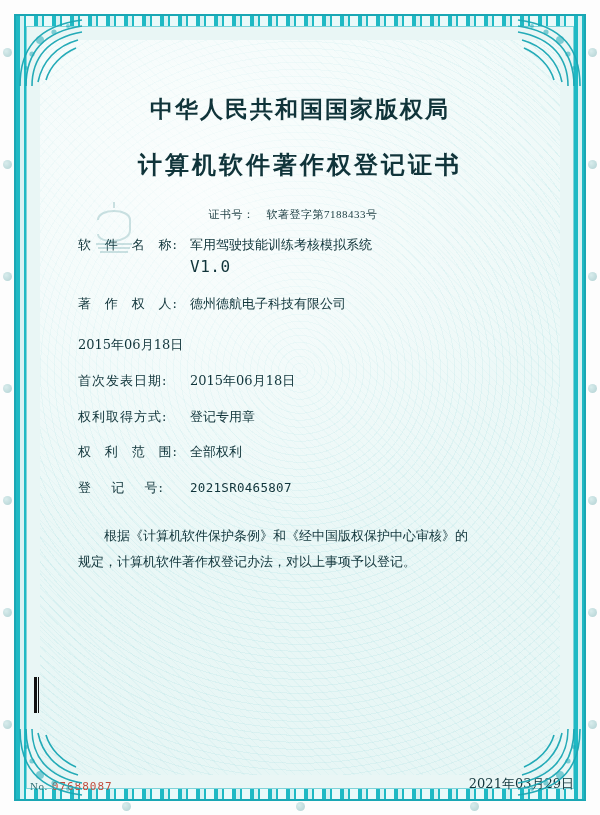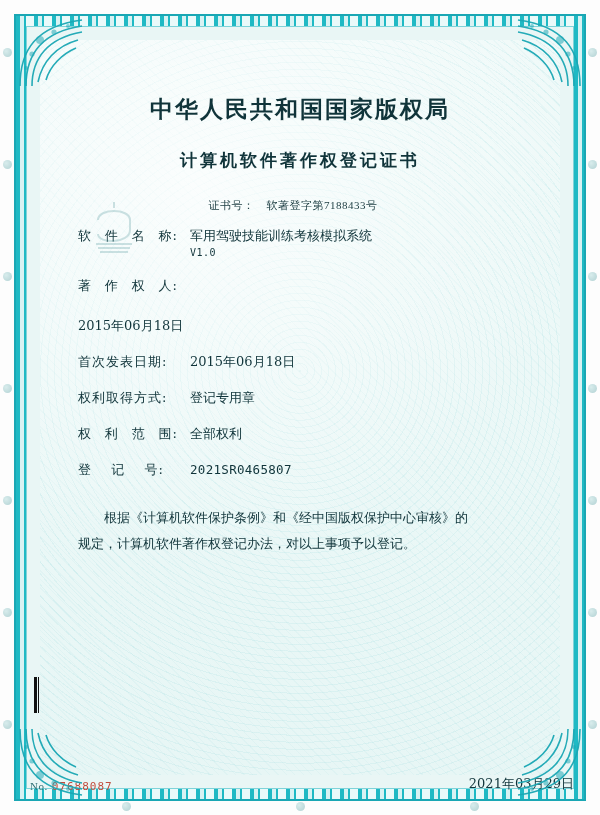--- a/index.html
+++ b/index.html
@@ -100,21 +100,21 @@
     text-align: center;
     font-size: 23px;
     letter-spacing: 2px;
     font-weight: bold;
     color: #10343a;
     margin-top: 42px;
     font-family: "DejaVu Serif", serif;
   }
   .title-sub {
     text-align: center;
-    font-size: 17px;
+    font-size: 24px;
     letter-spacing: 3px;
     font-weight: bold;
     color: #10343a;
     margin-top: 24px;
     font-family: "DejaVu Serif", serif;
   }
 
   .cert-no {
     margin-top: 26px;
     text-align: center;
@@ -160,21 +160,21 @@
   }
   .field-value {
     font-size: 13px;
     color: #10343a;
     line-height: 1.45;
     font-family: "DejaVu Serif", serif;
   }
   .field-value .ver {
     display: block;
     font-family: "DejaVu Sans Mono", monospace;
-    font-size: 10px;
+    font-size: 16px;
     letter-spacing: .5px;
   }
   .field-value.mono {
     font-family: "DejaVu Sans Mono", monospace;
     font-size: 12.5px;
     letter-spacing: .3px;
   }
 
   .statement {
     margin-top: 26px;
@@ -393,20 +393,21 @@
         </div>
       </div>
 
       <div class="field-row">
         <div class="field-label spread">
           <span>著</span>
             <span>作</span>
             <span>权</span>
             <span>人:</span>
         </div>
+        <div class="field-value">德州德航电子科技有限公司</div>
       </div>
 
       <div class="field-row" style="margin-top:22px;">
         <div class="field-value">2015年06月18日</div>
       </div>
 
       <div class="field-row">
         <div class="field-label">首次发表日期:</div>
         <div class="field-value">2015年06月18日</div>
       </div>

